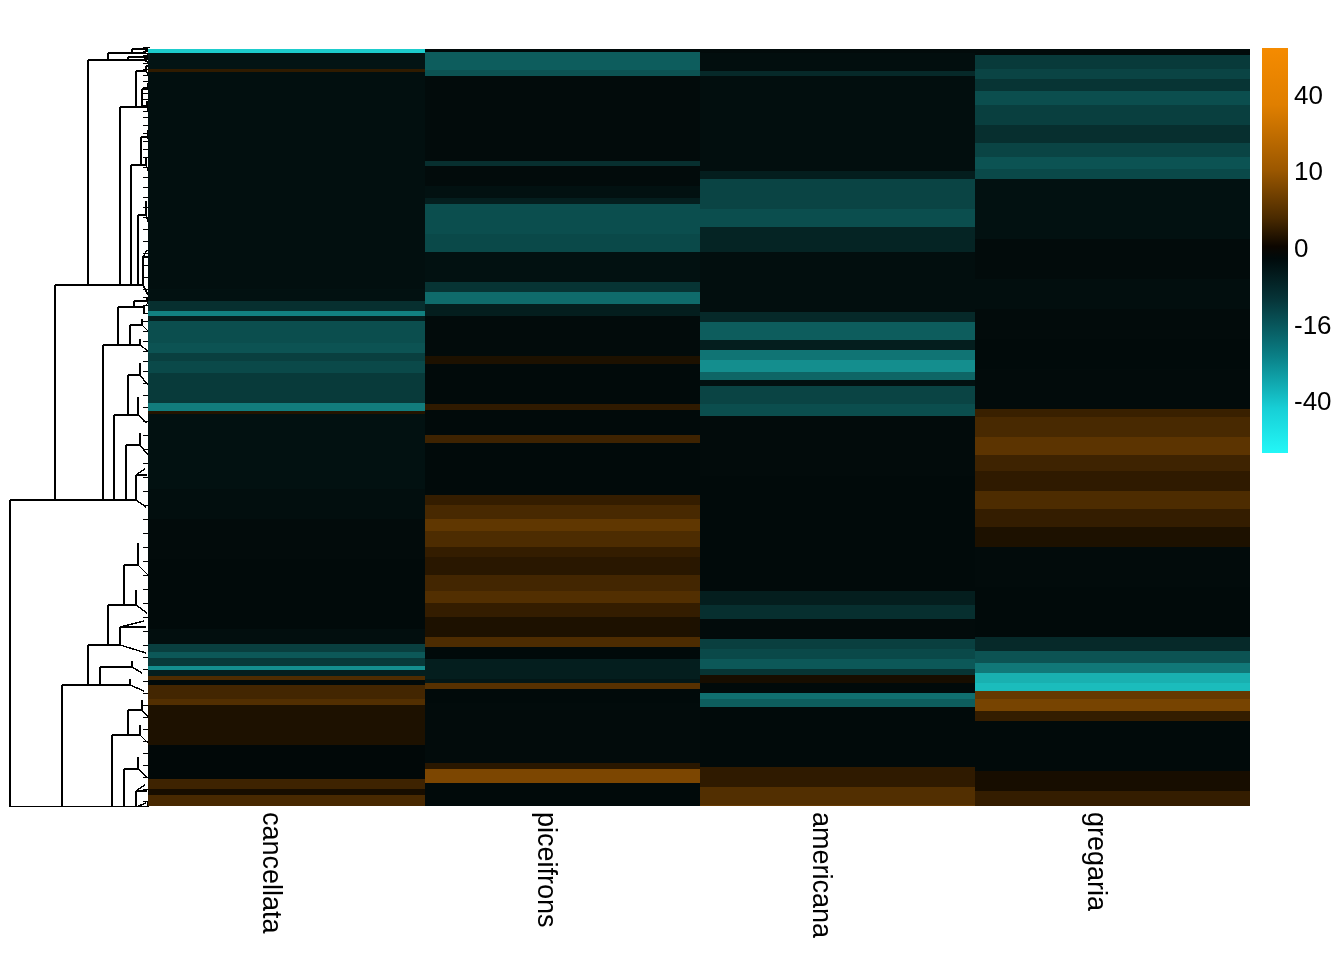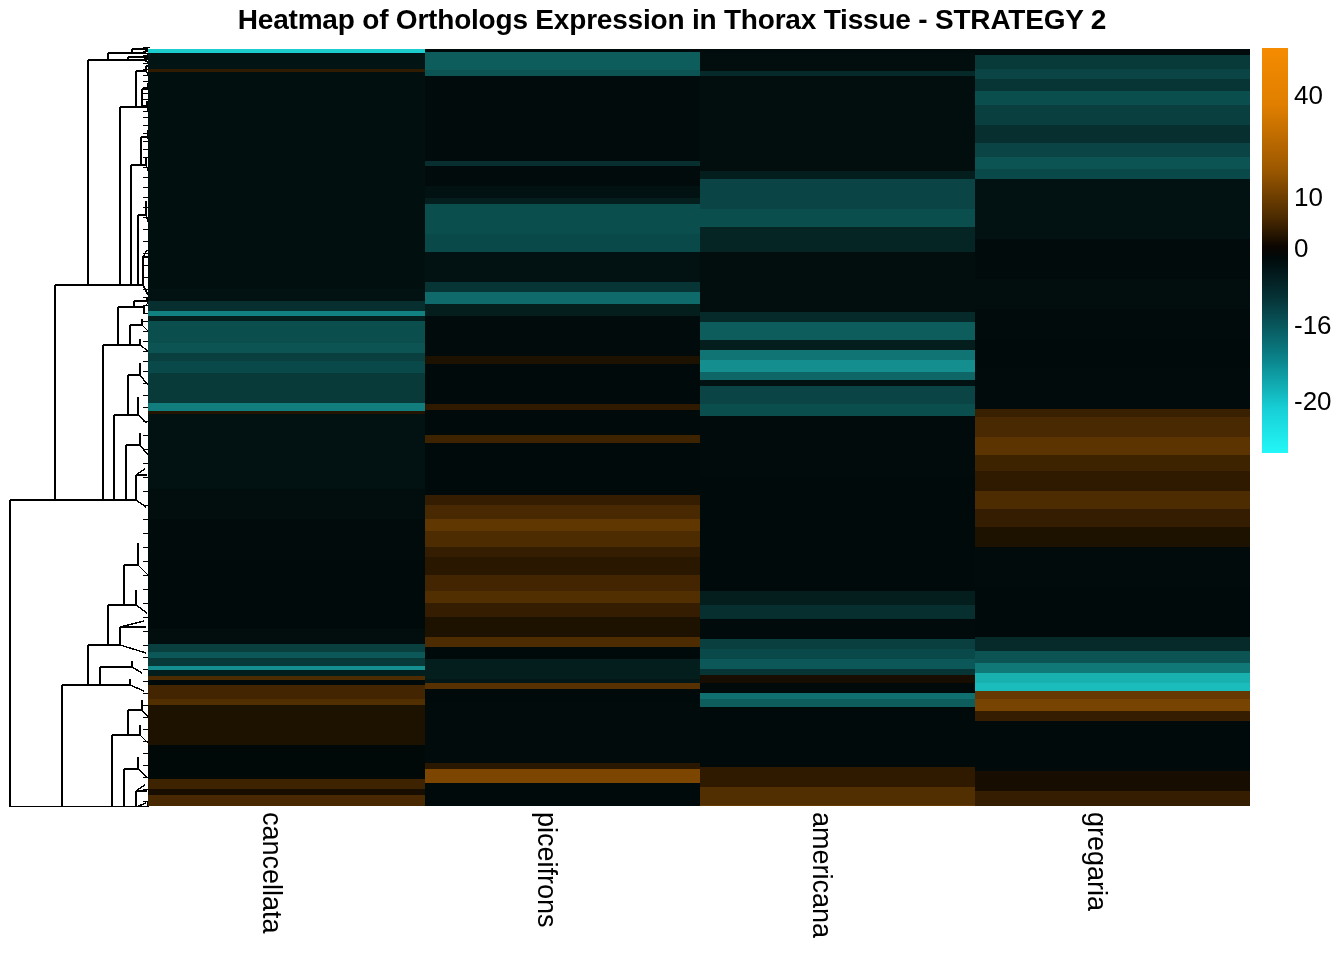--- a/index.html
+++ b/index.html
@@ -62,21 +62,20 @@
     white-space:nowrap;
     transform-origin:left top;
     transform:rotate(90deg);
   }
 </style>
 </head>
 <body>
 
 <div id="root">
 
-  <div id="title">Heatmap of Orthologs Expression in Thorax Tissue - STRATEGY 2</div>
 
   <div id="dendro">
     <svg width="150" height="762" viewBox="0 0 150 762" shape-rendering="crispEdges">
       <g fill="none" stroke="#000000" stroke-width="1.4">
 
         <path d="M10 455 L10 762 M10 455 L55 455 M10 762 L148 762"></path>
 
         <path d="M55 455 L55 240 M55 240 L88 240 M55 455 L103 455"></path>
 
         <path d="M88 240 L88 15 M88 15 L108 15 M88 240 L120 240"></path>
@@ -331,24 +330,24 @@
         <div class="band" style="top: 672px; height: 20px; background: rgb(1, 10, 10);"></div>
         <div class="band" style="top: 692px; height: 30px; background: rgb(1, 10, 10);"></div>
         <div class="band" style="top: 722px; height: 20px; background: rgb(23, 13, 0);"></div>
         <div class="band" style="top: 742px; height: 16px; background: rgb(52, 29, 0);"></div>
       </div>
   </div>
 
   <div id="cbar"></div>
   <div id="cbar-ticks">
       <div class="ctick" style="top: 82px;">40</div>
-      <div class="ctick" style="top: 158px; margin-top: 26px;">10</div>
+      <div class="ctick" style="top: 158px;">10</div>
       <div class="ctick" style="top: 235px;">0</div>
       <div class="ctick" style="top: 312px;">-16</div>
-      <div class="ctick" style="top: 388px;">-20</div>
+      <div class="ctick" style="top: 388px;">-40</div>
     </div>
 
   <div id="collabels">
       <div class="collabel" style="left: 287px;">cancellata</div>
       <div class="collabel" style="left: 562px;">piceifrons</div>
       <div class="collabel" style="left: 837px;">americana</div>
       <div class="collabel" style="left: 1112px;">gregaria</div>
     </div>
 
 </div>

